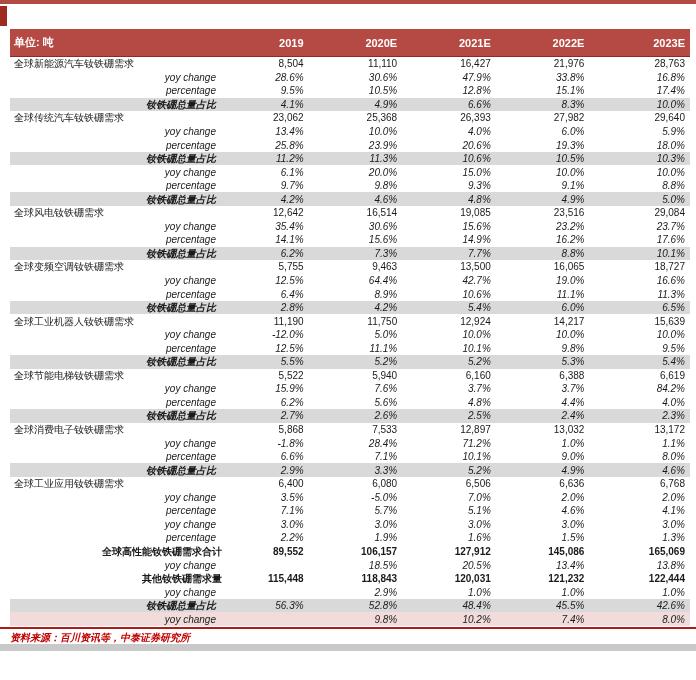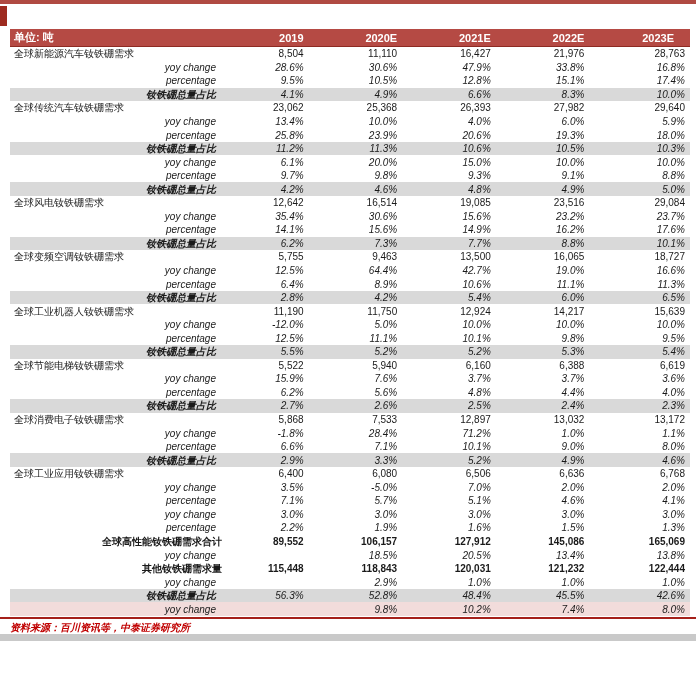--- a/index.html
+++ b/index.html
@@ -12,26 +12,26 @@
   .title-row { height:25px; position:relative; display:flex; align-items:center; }
   .title-flag { position:absolute; left:0; top:2px; width:7px; height:20px; background:#9e2b20; }
   .title-text {
     margin-left:12px; font-size:12px; font-weight:bold; font-style:italic;
     color:#a5201a; text-decoration:underline;
   }
   table { border-collapse:collapse; table-layout:fixed; width:680px; margin-left:10px; }
   col.c-lbl { width:212px; }
   col.c-val { width:93.6px; }
   thead th {
-    background:#b54a44; color:#ffffff; font-size:11px; height:17px;
+    background:#b54a44; color:#ffffff; font-size:11px; height:27px;
     padding:0; font-weight:bold; border-bottom:1px solid #8e2a22;
   }
   th.unit { text-align:left; padding-left:4px; }
   th.year { text-align:right; padding-right:12px; }
-  th.year:last-child { padding-right:16px;margin-top:32px; }
+  th.year:last-child { padding-right:5px;margin-top:32px; }
   td {
     font-size:10px; height:13.55px; line-height:13px; padding:0;
     white-space:nowrap; overflow:hidden; color:#1a1a1a;
   }
   td.val { text-align:right; padding-right:12px; }
   td.val:last-child { padding-right:5px; }
   .r-group td.lbl { text-align:left; padding-left:4px; }
   .r-sub td, .r-tsub td, .r-gsub td { font-style:italic; }
   .r-sub td.lbl, .r-tsub td.lbl, .r-gsub td.lbl, .r-share td.lbl { text-align:right; padding-right:6px; }
   .r-share { background:#d9d9d9; }
@@ -267,21 +267,21 @@
         <td class="val">6,160</td>
         <td class="val">6,388</td>
         <td class="val">6,619</td>
       </tr>
       <tr class="r-sub">
         <td class="lbl">yoy change</td>
         <td class="val">15.9%</td>
         <td class="val">7.6%</td>
         <td class="val">3.7%</td>
         <td class="val">3.7%</td>
-        <td class="val">3.6%</td>
+        <td class="val">84.2%</td>
       </tr>
       <tr class="r-sub">
         <td class="lbl">percentage</td>
         <td class="val">6.2%</td>
         <td class="val">5.6%</td>
         <td class="val">4.8%</td>
         <td class="val">4.4%</td>
         <td class="val">4.0%</td>
       </tr>
       <tr class="r-share">

